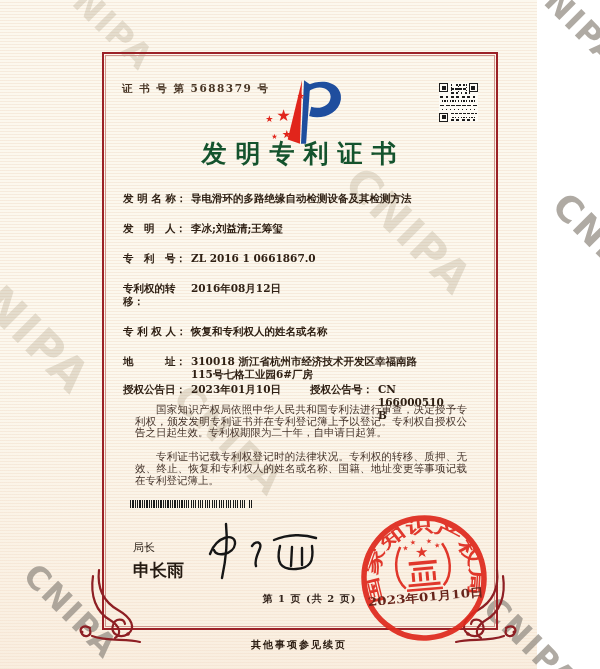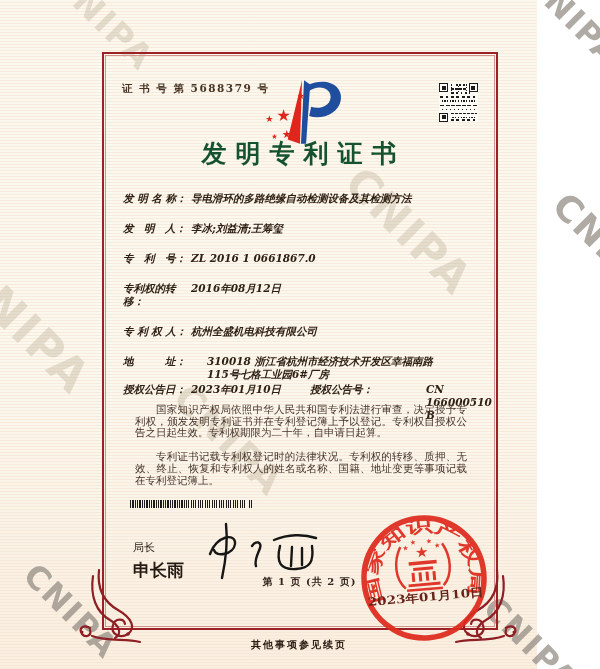--- a/index.html
+++ b/index.html
@@ -40,45 +40,45 @@
   .logo{position:absolute;left:256px;top:76px;width:92px;height:74px;}
   .title{
     position:absolute;left:102px;top:137px;width:394px;
     text-align:center;font-size:25px;font-weight:700;color:#14532d;
     letter-spacing:9px;text-indent:9px;
   }
   .fields{
     position:absolute;left:123px;top:192px;width:312px;
     font-size:10.5px;font-weight:600;color:#2f2014;
   }
-  .row{display:flex;line-height:13px;margin-bottom:17px;position:relative;font-style:italic;}
+  .row{display:flex;line-height:13px;margin-bottom:17px;position:relative;}
   .row .lbl{flex:none;width:68px;}
   .row .val{flex:1 1 auto;}
-  .row-addr{margin-bottom:2px;gap:16px;}
+  .row-addr{margin-bottom:2px;}
   .row-addr .val{width:244px;flex:none;}
-  .grant2{position:absolute;left:187px;top:0;display:flex;gap:48px;}
+  .grant2{position:absolute;left:187px;top:0;display:flex;}
   .grant2 .lbl{width:68px;flex:none;}
   .paras{
     position:absolute;left:123px;top:392px;width:356px;
     font-size:10.5px;line-height:11.7px;color:#44332a;text-align:justify;
   }
   .paras p{margin:12px;text-indent:2em;}
   .barcode{
     position:absolute;left:130px;top:500px;width:122px;height:8px;
     background:repeating-linear-gradient(90deg,
       #1a1a1a 0 1px, transparent 1px 2px,
       #1a1a1a 2px 3.5px, transparent 3.5px 5px,
       #1a1a1a 5px 5.5px, transparent 5.5px 7px);
   }
   .director-title{position:absolute;left:133px;top:540px;font-size:11px;font-weight:400;color:#241a11;}
   .director-name{position:absolute;left:133px;top:559px;font-size:17px;font-weight:700;color:#241a11;}
   .signature{position:absolute;left:196px;top:520px;width:125px;height:62px;}
   .seal{position:absolute;left:357px;top:511px;width:134px;height:134px;transform:rotate(-5deg);opacity:.93;}
   .page-info{
-    position:absolute;left:102px;top:575px;width:415px;text-align:center;
+    position:absolute;left:102px;top:592px;width:415px;text-align:center;
     font-size:10px;color:#33241c;letter-spacing:1px;font-weight:600;
   }
   .foot-note{
     position:absolute;left:102px;top:638px;width:394px;text-align:center;
     font-size:10px;color:#2e2015;letter-spacing:2px;font-weight:700;
   }
   .flourish{position:absolute;width:66px;height:80px;}
   .flourish-left{left:76px;top:568px;transform:scaleX(-1);}
   .flourish-right{left:454px;top:568px;}
 </style>
@@ -182,21 +182,21 @@
   <div class="row">
     <span class="lbl">专　利　号：</span>
     <span class="val">ZL 2016 1 0661867.0</span>
   </div>
   <div class="row">
     <span class="lbl">专利权的转移：</span>
     <span class="val">2016年08月12日</span>
   </div>
   <div class="row">
     <span class="lbl">专 利 权 人：</span>
-    <span class="val">杭州全盛机电科技有限公司</span>
+    <span class="val">恢复和专利权人的姓名或名称</span>
   </div>
   <div class="row row-addr">
     <span class="lbl">地　　　址：</span>
     <span class="val">310018 浙江省杭州市经济技术开发区幸福南路115号七格工业园6#厂房</span>
   </div>
   <div class="row">
     <span class="lbl">授权公告日：</span>
     <span class="val">2023年01月10日</span>
     <span class="grant2">
       <span class="lbl">授权公告号：</span>

